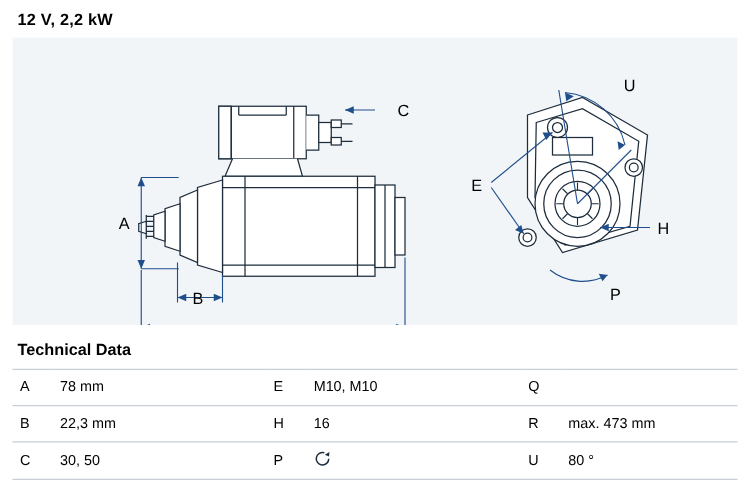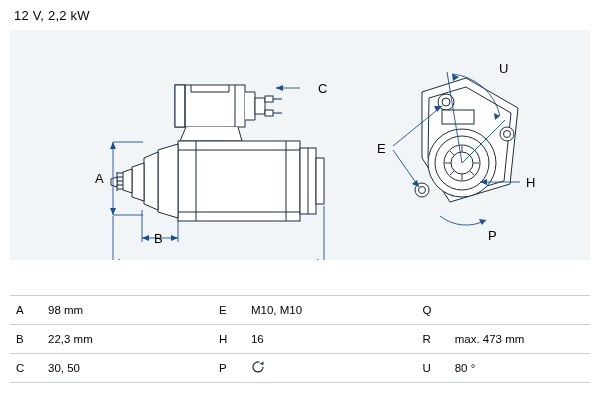--- a/index.html
+++ b/index.html
@@ -18,21 +18,21 @@
   .page {
     position: relative;
     width: 600px;
     height: 400px;
   }
   .title {
     position: absolute;
     left: 14px;
     top: 8px;
     font-size: 13px;
-    font-weight: normal;
+    font-weight: bold;
     letter-spacing: 0.2px;
   }
   .drawing-area {
     position: absolute;
     left: 10px;
     top: 30px;
     width: 580px;
     height: 230px;
     background: #f2f5f8;
   }
@@ -218,26 +218,27 @@
         <text x="308" y="63">C</text>
         <text x="211" y="240">R</text>
         <text x="367" y="123">E</text>
         <text x="489" y="43">U</text>
         <text x="516" y="157">H</text>
         <text x="478" y="210">P</text>
       </g>
     </svg>
   </div>
 
+  <div class="tech-title">Technical Data</div>
 
   <table class="tech">
     <tbody>
       <tr>
         <td class="key">A</td>
-        <td class="val">98 mm</td>
+        <td class="val">78 mm</td>
         <td class="spacer"></td>
         <td class="key">E</td>
         <td class="val">M10, M10</td>
         <td class="spacer"></td>
         <td class="key">Q</td>
         <td class="val"></td>
       </tr>
       <tr>
         <td class="key">B</td>
         <td class="val">22,3 mm</td>

